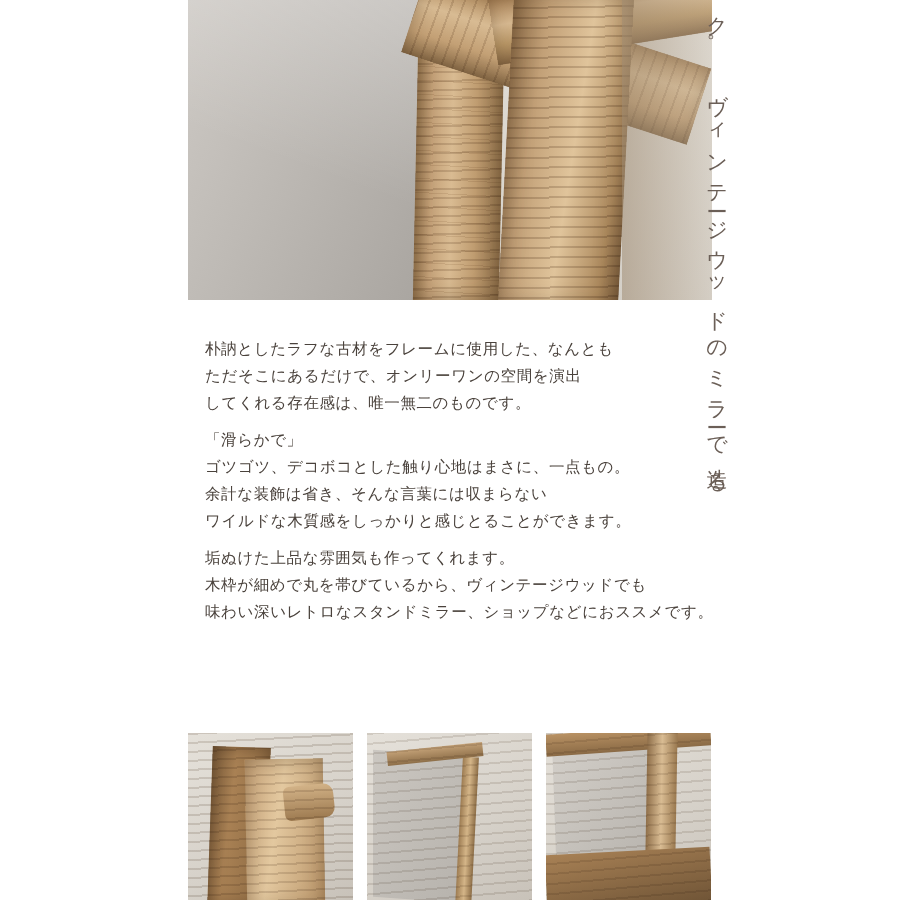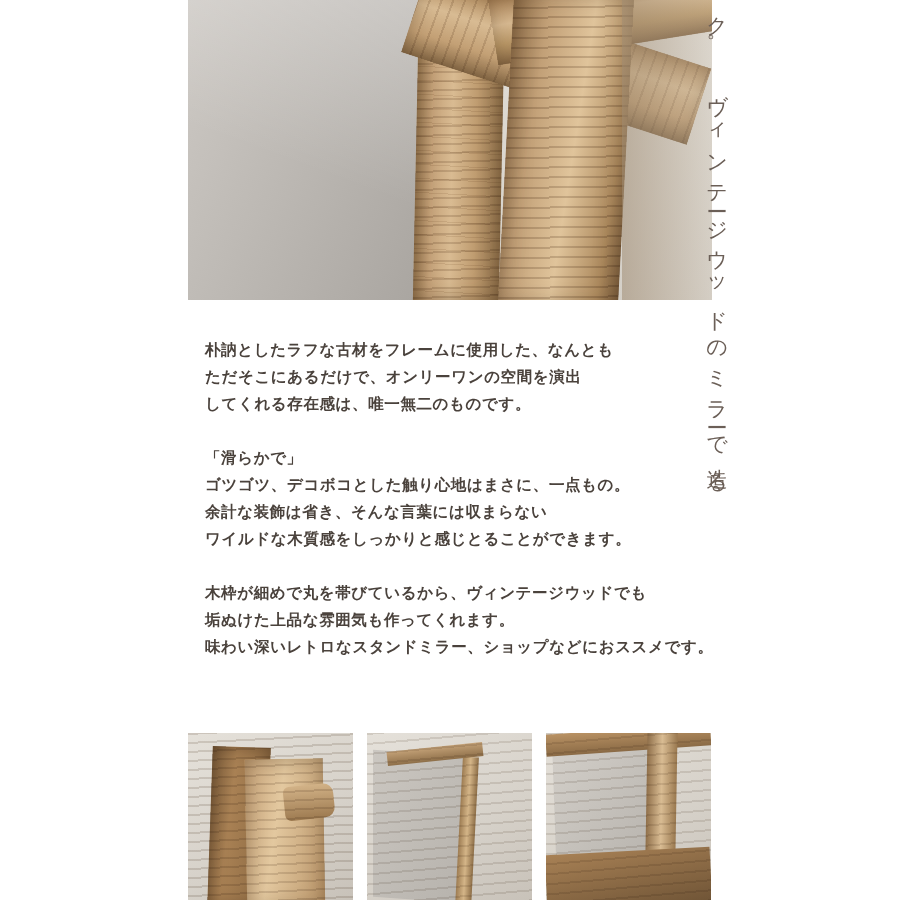--- a/index.html
+++ b/index.html
@@ -161,22 +161,22 @@
     left: 205px;
     top: 336px;
     width: 520px;
     font-family: "DejaVu Serif", "Liberation Serif", serif;
     font-size: 15.5px;
     line-height: 27px;
     color: #4a423c;
     letter-spacing: .6px;
   }
   .copy p { margin: 0; }
-  .copy .block + .block { margin-top: 27px; }
-  .copy .line { white-space: nowrap; font-weight: bold; }
+  .copy .block + .block { margin-top: 10px; }
+  .copy .line { white-space: nowrap; }
 
   
   .thumbs {
     position: absolute;
     left: 188px;
     top: 733px;
     width: 524px;
     height: 167px;
     display: flex;
     gap: 14px;
@@ -293,22 +293,22 @@
       <p class="line">ただそこにあるだけで、オンリーワンの空間を演出</p>
       <p class="line">してくれる存在感は、唯一無二のものです。</p>
     </div>
     <div class="block">
       <p class="line">「滑らかで」</p>
       <p class="line">ゴツゴツ、デコボコとした触り心地はまさに、一点もの。</p>
       <p class="line">余計な装飾は省き、そんな言葉には収まらない</p>
       <p class="line">ワイルドな木質感をしっかりと感じとることができます。</p>
     </div>
     <div class="block">
+      <p class="line">垢ぬけた上品な雰囲気も作ってくれます。</p>
       <p class="line">木枠が細めで丸を帯びているから、ヴィンテージウッドでも</p>
-      <p class="line">垢ぬけた上品な雰囲気も作ってくれます。</p>
       <p class="line">味わい深いレトロなスタンドミラー、ショップなどにおススメです。</p>
     </div>
   </div>
 
   <div class="thumbs">
     <div class="thumb t1">
       <div class="bg"></div>
       <div class="w1"></div>
       <div class="w2"></div>
       <div class="knob"></div>

